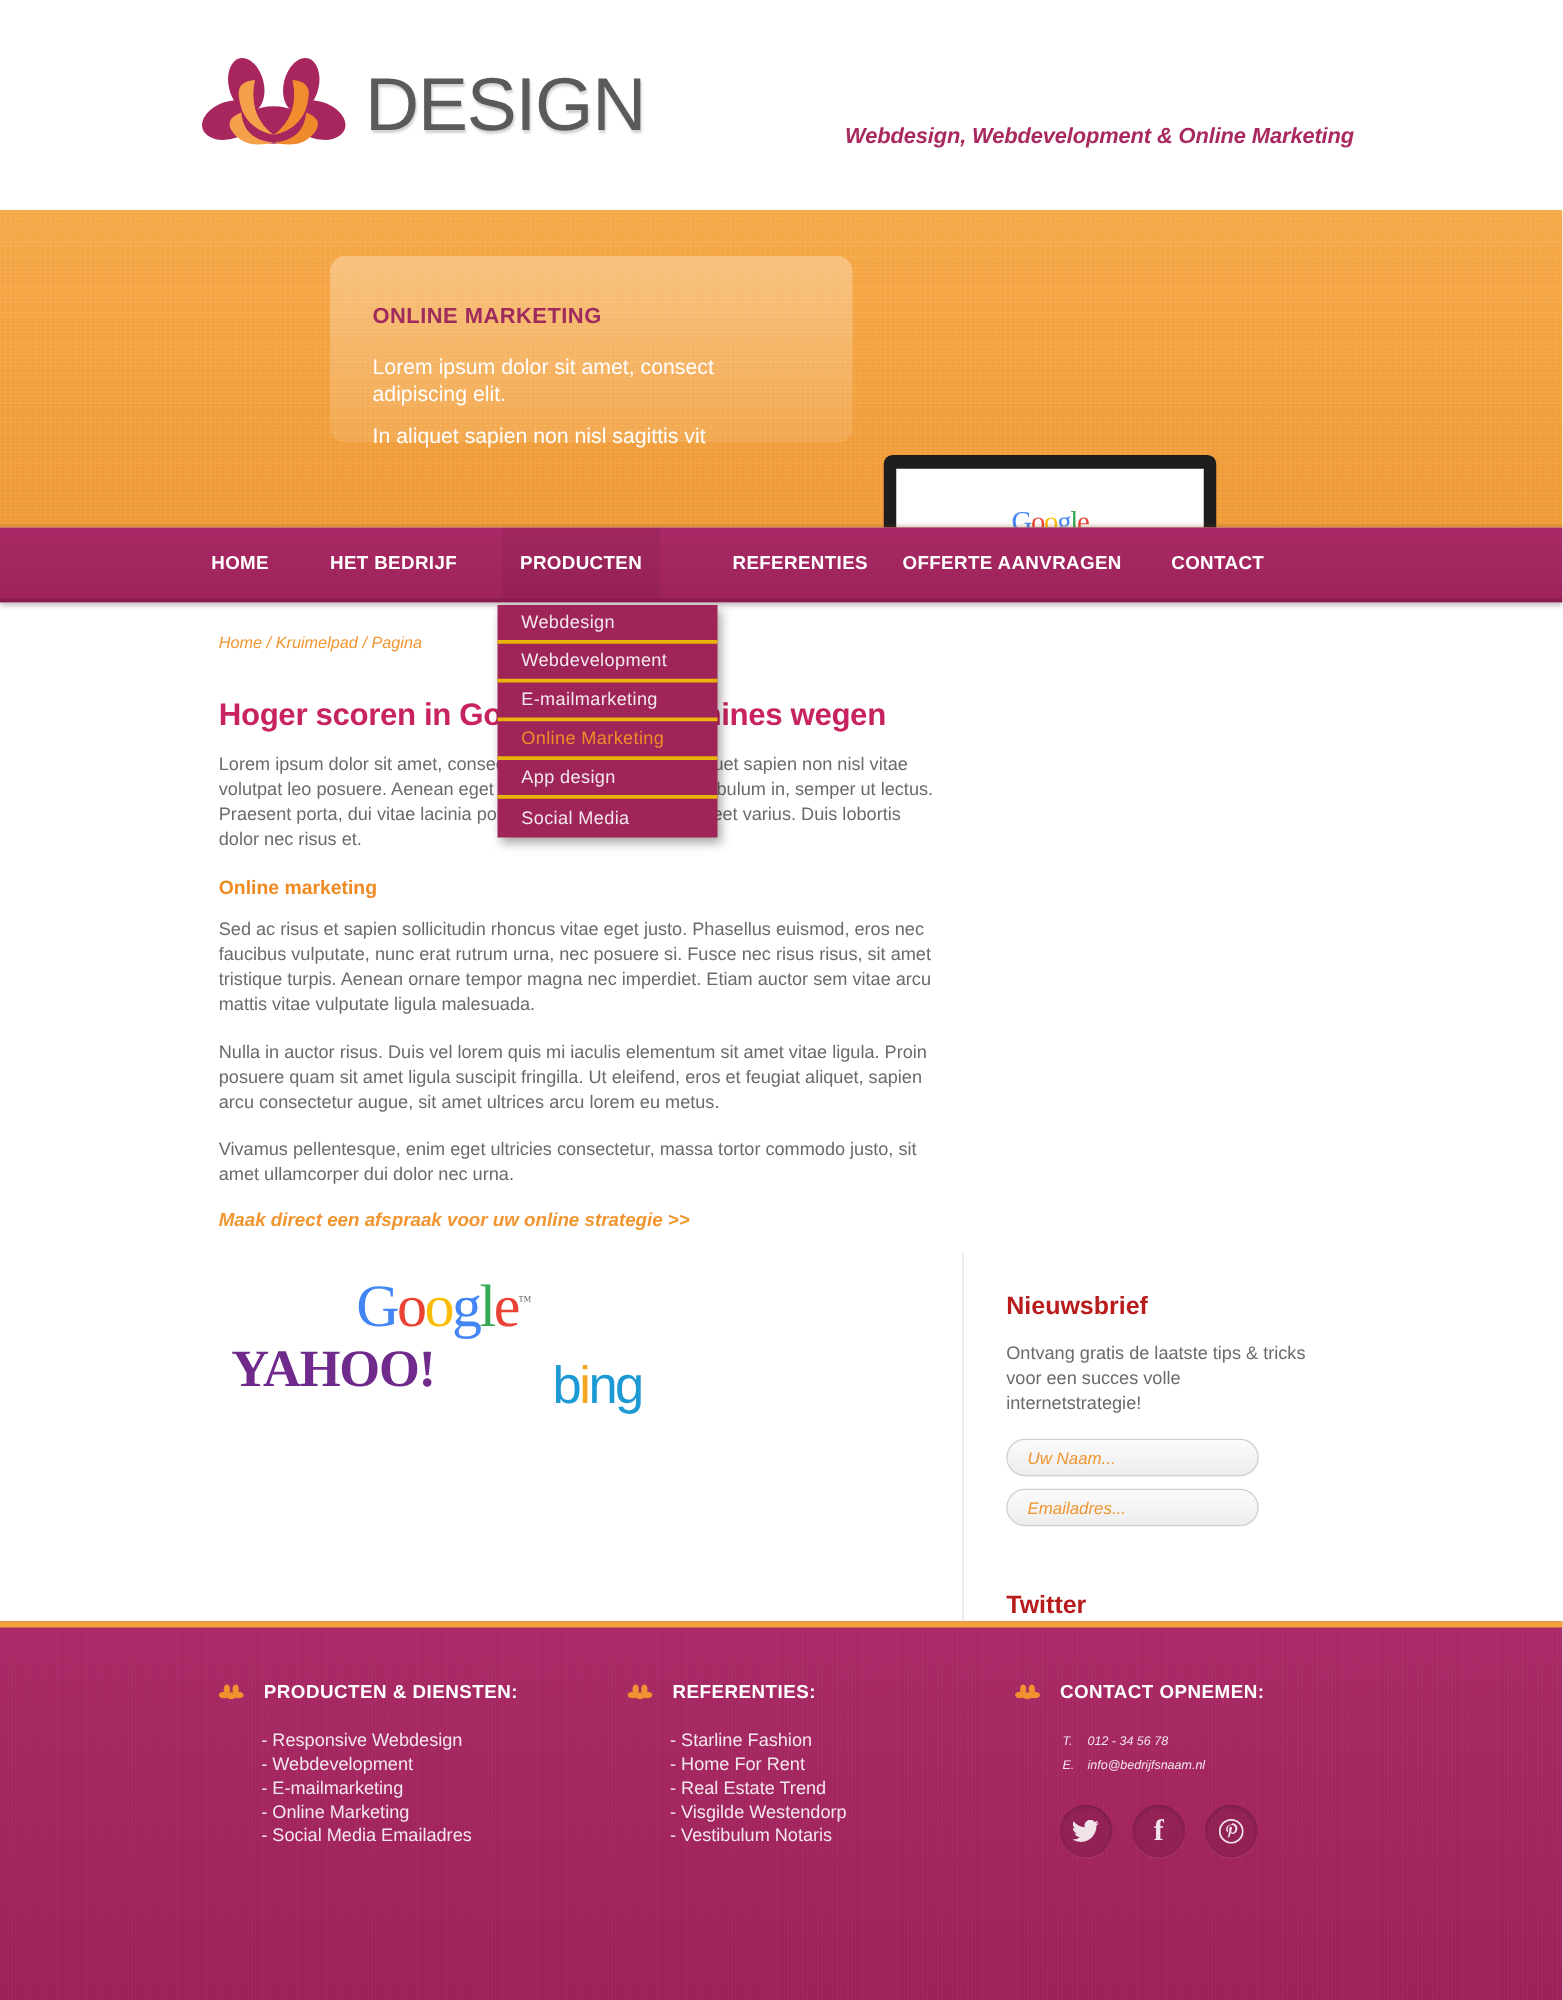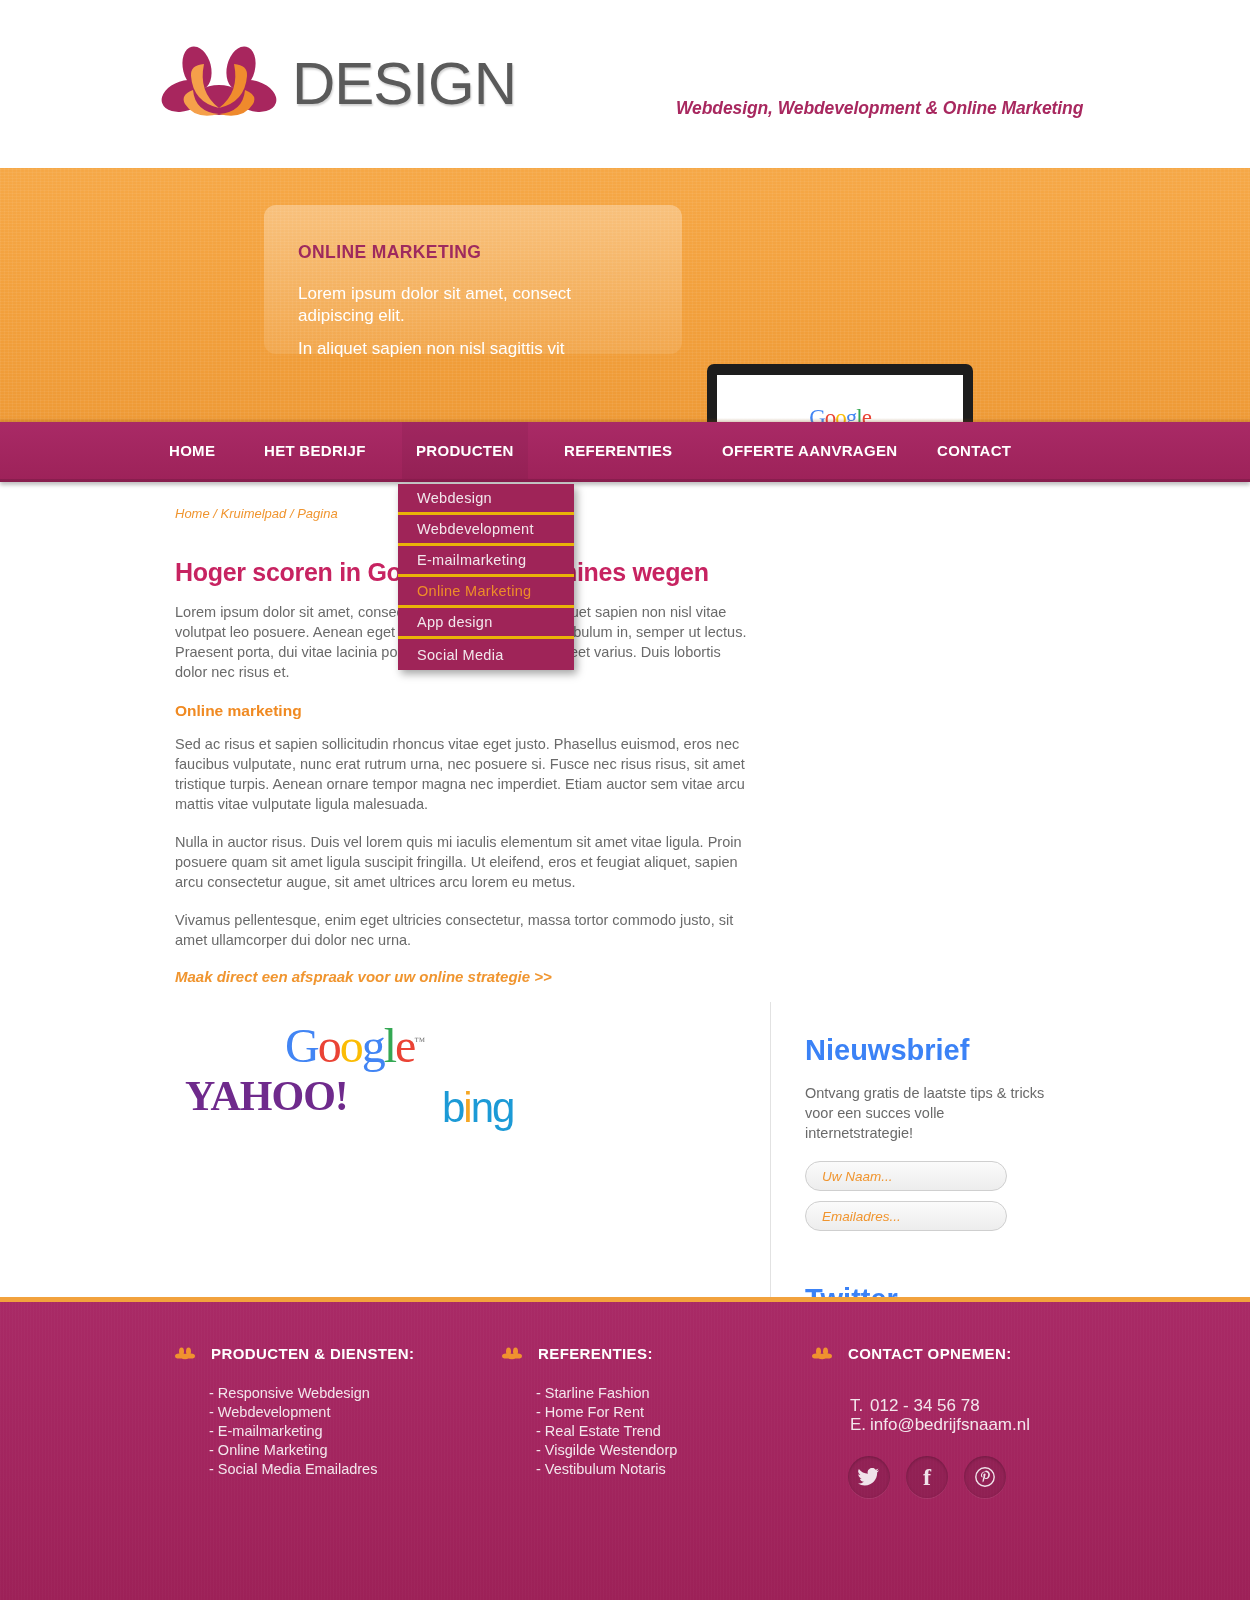--- a/index.html
+++ b/index.html
@@ -122,21 +122,21 @@
   .lg-google { position:absolute; left:105px; top:6px; font-family:"Liberation Serif", serif; font-size:48px; letter-spacing:-2px; }
   .lg-google .tm { font-size:11px; vertical-align: super; color:#777; }
   .lg-yahoo { position:absolute; left:5px; top:60px; font-family:"Liberation Serif", serif; font-size:42px; color:#6f2a8c; font-weight:bold; letter-spacing:-1px; }
   .lg-bing { position:absolute; left:262px; top:72px; font-family:"Liberation Sans", sans-serif; font-size:42px; color:#1c9ad6; font-weight:normal; letter-spacing:-2px; }
   .lg-bing .dot { color:#f5a623; }
 
   .vdivider { position: absolute; left: 770px; top: 520px; width: 1px; height: 640px; background: #e2e2e2; }
 
   
   .sidebar { position: absolute; left: 805px; top: 552px; width: 240px; }
-  .side-h { font-size: 29px; font-weight: bold; color: #3b82f6; margin-bottom: 16px; }
+  .side-h { font-size: 20px; font-weight: bold; color: #b91c1c; margin-bottom: 16px; }
   .side-p { font-size: 14.5px; color: #6a6a6a; line-height: 20px; margin-bottom: 18px; }
   .side-input {
     display: block; width: 202px; height: 30px; margin-bottom: 10px;
     border: 1px solid #cfcfcf; border-radius: 15px;
     background: linear-gradient(180deg, #fbfbfb, #ededed);
     padding: 0 16px; font-size: 13.5px; font-style: italic; color: #f0952f;
     font-family: "Liberation Sans", sans-serif;
   }
   .side-input::placeholder { color: #f0952f; font-style: italic; }
   .twitter-block { margin-top: 52px; }
@@ -153,21 +153,21 @@
     position: absolute; top: 1297px; left: 0; width: 1250px; height: 303px;
     background:
       repeating-linear-gradient(90deg, rgba(255,255,255,0.018) 0 1px, rgba(0,0,0,0) 1px 3px),
       linear-gradient(180deg, #a92a66 0%, #9d2158 100%);
   }
   .footer-top-line { position:absolute; top:0; left:0; width:1250px; height:5px; background:#f2a23d; }
   .footer-col { position: absolute; top: 48px; }
   .fc-head { display:flex; align-items:center; gap: 16px; font-size: 15px; font-weight: bold; color:#fff; letter-spacing: 0.4px; }
   .fc-list { margin-top: 22px; padding-left: 34px; }
   .fc-list li { list-style: none; font-size: 14.5px; color: #f3e6ec; line-height: 19px; }
-  .fc-contact { margin-top: 34px; padding-left: 38px; font-size: 17px; color:#f3e6ec; line-height: 19px; }
+  .fc-contact { margin-top: 22px; padding-left: 38px; font-size: 10px; color:#f3e6ec; line-height: 19px; font-style: italic; }
   .fc-contact span.lbl { display:inline-block; width: 20px; }
   .socials { display:flex; gap: 16px; margin-top: 22px; padding-left: 36px; }
   .soc {
     width: 42px; height: 42px; border-radius: 50%;
     background: rgba(0,0,0,0.10); box-shadow: inset 0 1px 3px rgba(0,0,0,0.25), 0 1px 0 rgba(255,255,255,0.08);
     display:flex; align-items:center; justify-content:center;
     color:#f0e3ea; font-size: 19px;
   }
   .footer-bar {
     position: absolute; bottom: 0; left: 0; width: 1250px; height: 54px;
@@ -231,21 +231,21 @@
     <div class="nav-inner" id="nav-inner">
         <div class="nav-item" style="left: 155px;">
           <span>HOME</span>
         </div>
         <div class="nav-item" style="left: 250px;">
           <span>HET BEDRIJF</span>
         </div>
         <div class="nav-item active" style="left: 402px;">
           <span>PRODUCTEN</span>
         </div>
-        <div class="nav-item" style="left: 550px; justify-content: flex-end;">
+        <div class="nav-item" style="left: 572px; justify-content: flex-end;">
           <span>REFERENTIES</span>
         </div>
         <div class="nav-item" style="left: 708px;">
           <span>OFFERTE AANVRAGEN</span>
         </div>
         <div class="nav-item" style="left: 923px; justify-content: flex-end;">
           <span>CONTACT</span>
         </div>
       </div>
   </div>

